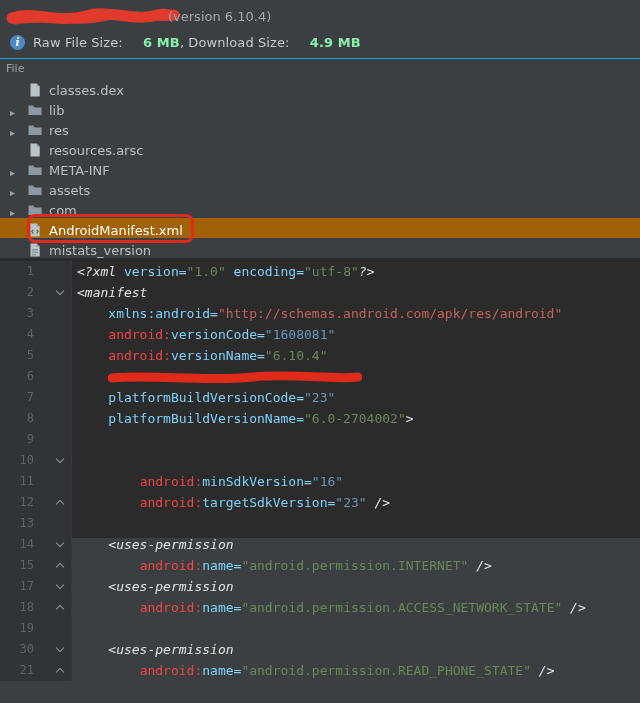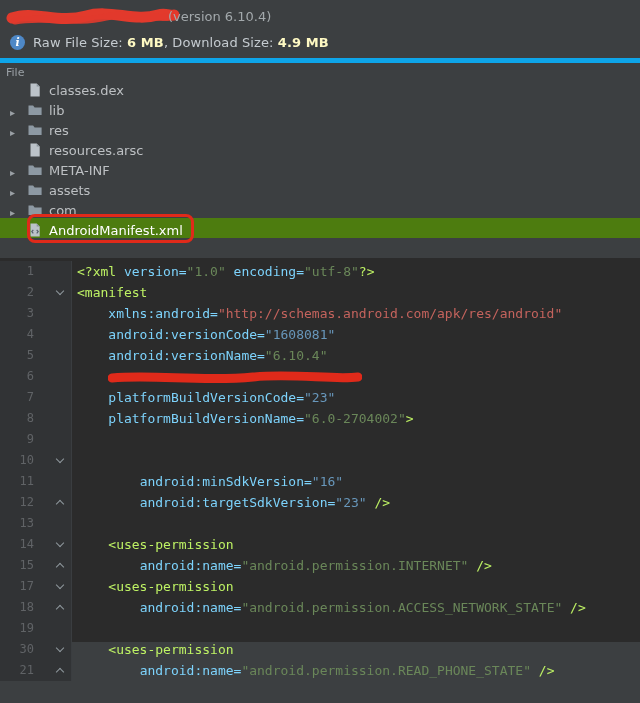--- a/index.html
+++ b/index.html
@@ -2,50 +2,50 @@
 <html><head>
 <meta charset="utf-8">
 <style>
   * { box-sizing: border-box; margin: 0; padding: 0; }
   html, body { width: 640px; height: 703px; }
   body {
     background: #3c3f41;
     font-family: "DejaVu Sans", "Liberation Sans", sans-serif;
     overflow: hidden;
   }
-  .app { position: relative; width: 640px; height: 642px; background: #3c3f41; }
+  .app { position: relative; width: 640px; height: 538px; background: #3c3f41; }
 
   
   .hdr { padding: 7px 8px 0 8px; }
   .title-row { position: relative; height: 20px; }
   .scribble-svg { position: absolute; left: -2px; top: -3px; }
   .version { position: absolute; left: 160px; top: 2px; color: #a3a9ac; font-size: 13px; }
   .info-row { display: flex; align-items: center; gap: 8px; margin-top: 5px; height: 20px; }
   .info-icon {
     width: 15px; height: 15px; min-width: 15px; border-radius: 50%;
     background: #4e88c7; color: #fff;
     font: italic bold 11px "DejaVu Serif", serif;
     display: flex; align-items: center; justify-content: center;
     margin-left: 2px;
   }
   .info-text { color: #c5cbd0; font-size: 13px; letter-spacing: .1px; }
-  .info-text b { color: #fef9c3; }
+  .info-text b { color: #86efac; margin-left: 16px; }
 
   
   .file-header {
     margin-top: 6px; height: 20px; padding: 3px 6px;
     font-size: 11px; color: #9aa0a5;
-    border-top: 5px solid #0ea5e9;
+    border-top: 1px solid #0ea5e9;
   }
   .tree-row {
     display: flex; align-items: flex-end;
     height: 20px; padding-left: 10px;
     font-size: 13px; color: #bdc0c3; cursor: default;
   }
-  .tree-row.selected { background: #4d7c0f; color: #ffffff; }
+  .tree-row.selected { background: #a16207; color: #ffffff; }
   .arrow { width: 17px; font-size: 10px; color: #9aa0a5; display: inline-block; }
   .t-icon { width: 16px; height: 16px; margin-right: 6px; display: inline-flex; }
   .t-label { white-space: nowrap; }
 
   
   .editor {
     position: absolute; left: 0; right: 0; top: 258px; bottom: 0;
     background: #2b2b2b; padding-top: 3px;
     font-family: "DejaVu Sans Mono", "Liberation Mono", monospace;
   }
@@ -56,23 +56,23 @@
   }
   .foldcol { width: 34px; background: #313335; border-right: 1px solid #3a3d40; position: relative; }
   .chev {
     position: absolute; left: 19px; width: 6px; height: 6px;
     border-right: 1.5px solid #8f989d; border-bottom: 1.5px solid #8f989d;
   }
   .chev.down { top: 6px; transform: rotate(45deg); }
   .chev.up   { top: 9px; transform: rotate(-135deg); }
   .codetxt { white-space: pre; font-size: 13px; padding-left: 5px; color: #a9b7c6; }
 
-  .tok-tag    { color: #bef264; }
+  .tok-tag    { color: #e5e5e5; font-style: italic; }
   .tok-attr   { color: #7dd3fc; }
-  .tok-ns     { color: #7dd3fc; }
+  .tok-ns     { color: #ef4444; }
   .tok-string { color: #6a8759; }
   .tok-number { color: #6897bb; }
   .tok-url    { color: #c4635d; }
 
   .redaction { display: inline-block; vertical-align: -3px; line-height: 0; }
 
   
   .manifest-box {
     position: absolute; left: 27px; top: 214px; width: 167px; height: 29px;
     border: 3px solid #e02a1a; border-radius: 8px; pointer-events: none;
@@ -172,20 +172,33 @@
         <span class="t-icon">
           <svg width="16" height="16" viewBox="0 0 16 16">
             <path fill="#bcc3c9" d="M3.5 1.5h6.2l3 3.1v10H3.5z"></path>
             <path fill="#8a949c" d="M9.7 1.5v3.1h3z"></path>
             <path d="M6.3 7.8 4.8 9.6l1.5 1.8" stroke="#55616b" stroke-width="1.2" fill="none"></path>
             <path d="M9.7 7.8l1.5 1.8-1.5 1.8" stroke="#55616b" stroke-width="1.2" fill="none"></path>
           </svg>
         </span>
         <span class="t-label">AndroidManifest.xml</span>
       </div>
+      <div class="tree-row">
+        <span class="arrow"></span>
+        <span class="t-icon">
+          <svg width="16" height="16" viewBox="0 0 16 16">
+            <path fill="#bcc3c9" d="M3.5 1.5h6.2l3 3.1v10H3.5z"></path>
+            <path fill="#8a949c" d="M9.7 1.5v3.1h3z"></path>
+            <rect x="5" y="7.2" width="6" height="1" fill="#707c85"></rect>
+            <rect x="5" y="9.7" width="6" height="1" fill="#707c85"></rect>
+            <rect x="5" y="12.2" width="4" height="1" fill="#707c85"></rect>
+          </svg>
+        </span>
+        <span class="t-label">mistats_version</span>
+      </div>
     </div>
 
   <div class="editor">
     <div>
         <div class="code-line">
           <span class="lnum">1</span>
           <span class="foldcol"></span>
           <span class="codetxt"><span class="tok-tag">&lt;?xml </span><span class="tok-attr">version=</span><span class="tok-string">"1.0" </span><span class="tok-attr">encoding=</span><span class="tok-string">"utf-8"</span><span class="tok-tag">?&gt;</span></span>
         </div>
         <div class="code-line">

